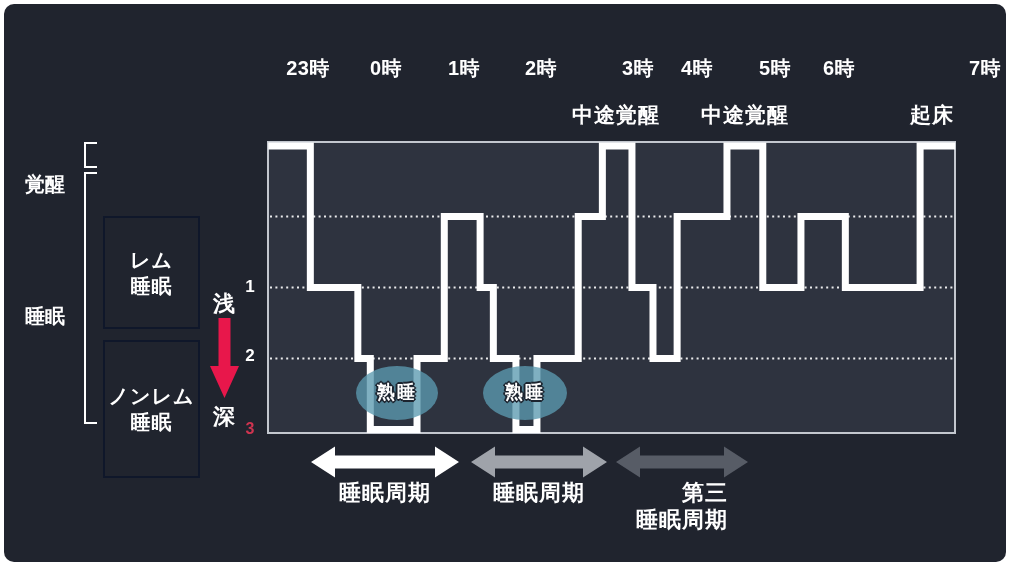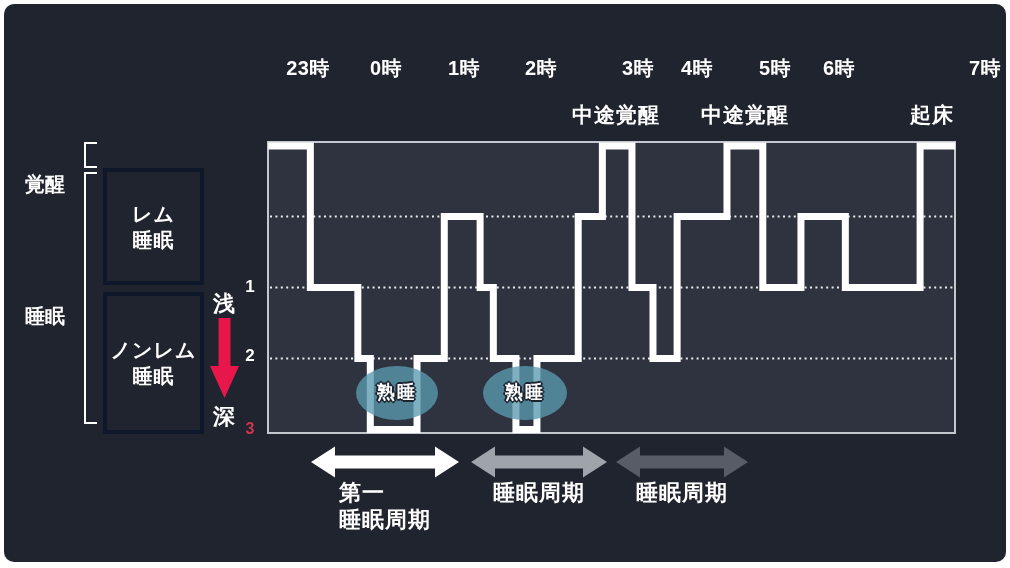--- a/index.html
+++ b/index.html
@@ -3,28 +3,28 @@
 <meta charset="utf-8">
 <style>
   html,body{margin:0;padding:0;}
   body{width:1010px;height:568px;background:#ffffff;overflow:hidden;position:relative;
        font-family:"Liberation Sans", sans-serif;}
   .canvas{position:absolute;inset:0;}
   .slide-bg{position:absolute;left:4px;top:4px;right:4px;bottom:6px;
             background:#20242e;border-radius:10px;}
   svg.layer{position:absolute;left:0;top:0;}
   .txt{position:absolute;color:#ffffff;font-weight:700;white-space:nowrap;}
-  .ctr{transform:translateX(-50%);text-align:left;}
+  .ctr{transform:translateX(-50%);text-align:right;}
   .time-label{top:55px;font-size:20px;letter-spacing:0.5px;}
   .annot{top:101px;font-size:21px;letter-spacing:1px;}
   .side-label{left:18px;width:54px;text-align:center;font-size:20px;margin-top:32px;}
   .bracket{position:absolute;width:11px;border-left:2.5px solid #fff;
            border-top:2.5px solid #fff;border-bottom:2.5px solid #fff;}
-  .stage-box{position:absolute;left:103px;width:93px;border:4px solid #0f172a;
-             display:flex;align-items:center;justify-content:center;}
+  .stage-box{position:absolute;left:103px;width:93px;border:2px solid #0f172a;
+             display:flex;align-items:center;justify-content:center;margin-top:48px;}
   .stage-box .inner{color:#fff;font-weight:700;font-size:20px;line-height:26px;
                     text-align:center;letter-spacing:1px;}
   .depth-label{font-size:22px;}
   .lvl{font-size:17px;width:20px;text-align:center;}
   .badge-txt{font-size:18px;letter-spacing:2px;
      text-shadow:-2px 0 #1c242f,2px 0 #1c242f,0 -2px #1c242f,0 2px #1c242f,
                  -1px -1px #1c242f,1px 1px #1c242f,-1px 1px #1c242f,1px -1px #1c242f;}
   .cycle-label{top:479px;font-size:22px;line-height:27px;letter-spacing:1px;}
 </style>
 </head>
@@ -87,23 +87,23 @@
   <div class="txt ctr depth-label" style="left:224px;top:289px">浅</div>
   <div class="txt ctr depth-label" style="left:224px;top:402px">深</div>
   <div class="txt ctr lvl" style="left:250px;top:277px">1</div>
   <div class="txt ctr lvl" style="left:250px;top:346px">2</div>
   <div class="txt ctr lvl" style="left:250px;top:420px;color:#cf3450;font-size:16px">3</div>
 
   <div class="txt ctr badge-txt" style="left:397px;top:380px">熟睡</div>
   <div class="txt ctr badge-txt" style="left:525px;top:380px">熟睡</div>
 
   <div class="txt ctr cycle-label" style="left:385px">
-    <div>第一</div>
     <div>睡眠周期</div>
   </div>
   <div class="txt ctr cycle-label" style="left:539px">
     <div>睡眠周期</div>
   </div>
   <div class="txt ctr cycle-label" style="left:682px">
+    <div>第三</div>
     <div>睡眠周期</div>
   </div>
 
 </div>
 
 </body></html>

